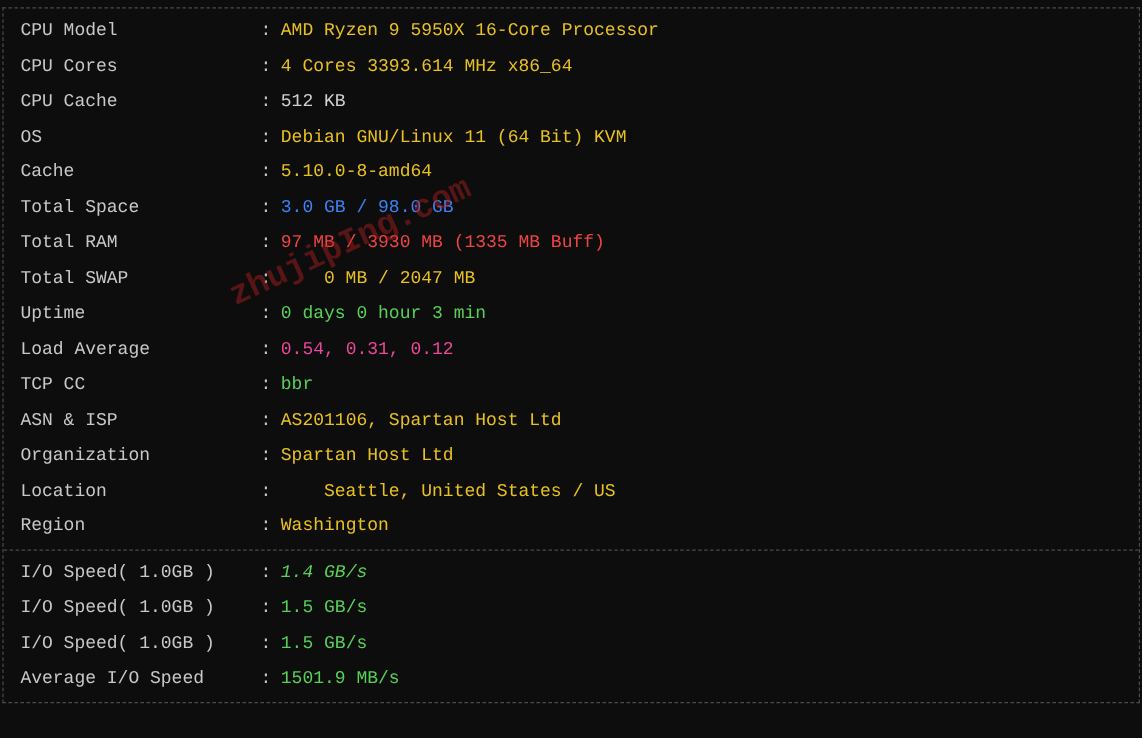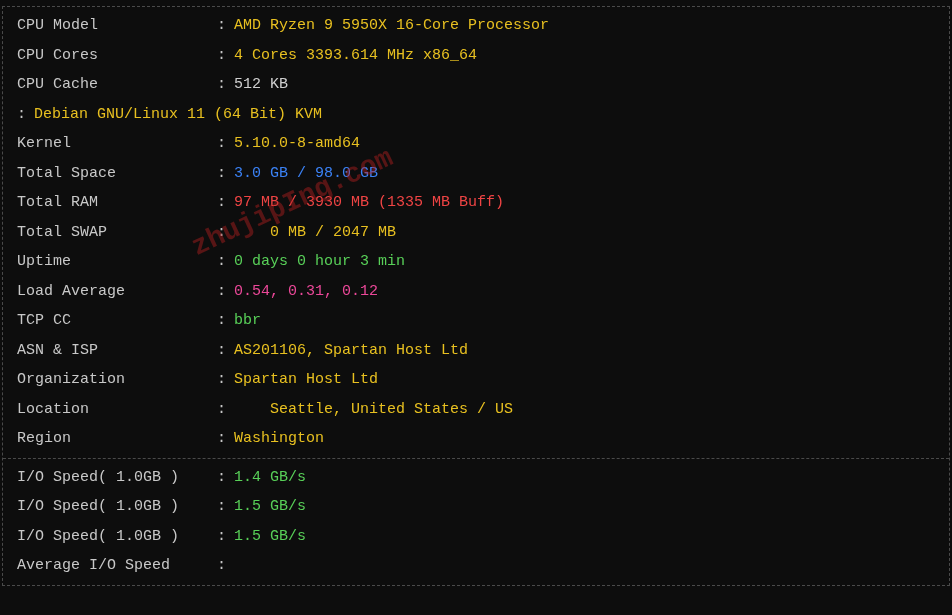--- a/index.html
+++ b/index.html
@@ -89,25 +89,26 @@
           <span class="label">CPU Cores</span>
           <span class="colon">: </span>
           <span style="color: rgb(232, 192, 32);">4 Cores 3393.614 MHz x86_64</span>
         </div>
         <div class="row">
           <span class="label">CPU Cache</span>
           <span class="colon">: </span>
           <span style="color: rgb(208, 208, 208);">512 KB</span>
         </div>
         <div class="row">
+          <span class="label">OS</span>
           <span class="colon">: </span>
           <span style="color: rgb(232, 192, 32);">Debian GNU/Linux 11 (64 Bit) KVM</span>
         </div>
         <div class="row">
-          <span class="label">Kernel</span>
+          <span class="label">Cache</span>
           <span class="colon">: </span>
           <span style="color: rgb(232, 192, 32);">5.10.0-8-amd64</span>
         </div>
         <div class="row">
           <span class="label">Total Space</span>
           <span class="colon">: </span>
           <span style="color: #3b82f6;">3.0 GB / 98.0 GB</span>
         </div>
         <div class="row">
           <span class="label">Total RAM</span>
@@ -155,32 +156,33 @@
           <span style="color: rgb(232, 192, 32); text-align: center;">Washington</span>
         </div>
       </div>
 
     <div class="section-divider"></div>
 
     <div class="inner-section" id="io-rows">
     <div class="row">
           <span class="label">I/O Speed( 1.0GB )</span>
           <span class="colon">: </span>
-          <span style="color: rgb(88, 208, 88);">1.4 GB/s</span>
+          <span style="color: rgb(88, 208, 88); font-style: italic;">1.4 GB/s</span>
         </div>
         <div class="row">
           <span class="label">I/O Speed( 1.0GB )</span>
           <span class="colon">: </span>
           <span style="color: rgb(88, 208, 88);">1.5 GB/s</span>
         </div>
         <div class="row">
           <span class="label">I/O Speed( 1.0GB )</span>
           <span class="colon">: </span>
           <span style="color: rgb(88, 208, 88);">1.5 GB/s</span>
         </div>
         <div class="row">
           <span class="label">Average I/O Speed</span>
           <span class="colon">: </span>
+          <span style="color: rgb(88, 208, 88);">1501.9 MB/s</span>
         </div>
       </div>
 
   </div>
 </div>
 
 </body></html>

